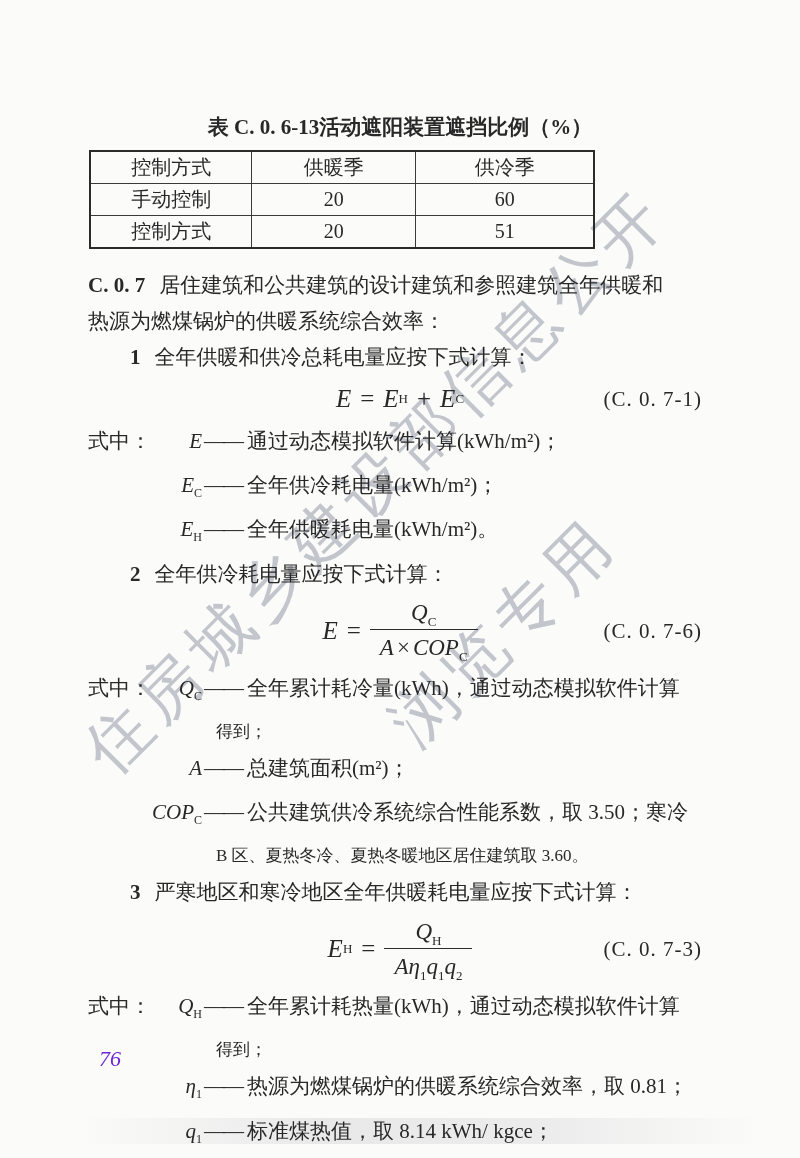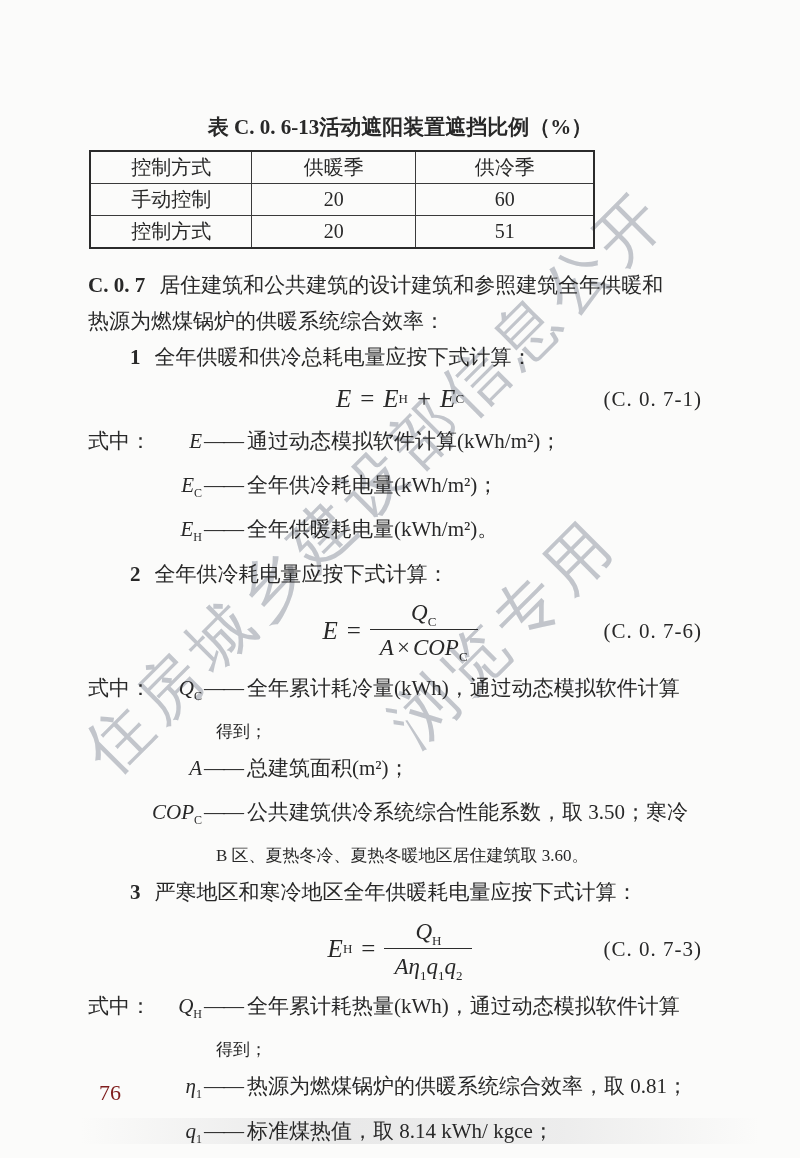--- a/index.html
+++ b/index.html
@@ -64,22 +64,22 @@
   
   .defrow{display:flex; align-items:baseline; font-size:21px; line-height:36px;}
   .dleft{width:114px; display:flex; justify-content:space-between; align-items:baseline; flex-shrink:0;}
   .dsym{font-style:italic; white-space:nowrap;}
   .dsym sub{font-style:normal; font-size:12px;}
   .ddash{letter-spacing:-2px; margin:0 5px 0 2px; flex-shrink:0;}
   .dtext{flex:1;}
   .defcont{padding-left:128px; font-size:17px; line-height:36px;}
 
   .pagenum{
-    position:absolute; left:99px; top:1080px; z-index:1;
-    font-size:22px; color:#7f1d1d;
+    position:absolute; left:99px; top:1046px; z-index:1;
+    font-size:22px; font-style:italic; color:#6d28d9;
     font-family:"Liberation Serif","DejaVu Serif",serif;
   }
 </style>
 </head>
 <body>
 
 <div class="page">
 
   <div class="wm wm1">住房城乡建设部信息公开</div>
   <div class="wm wm2">浏览专用</div>

